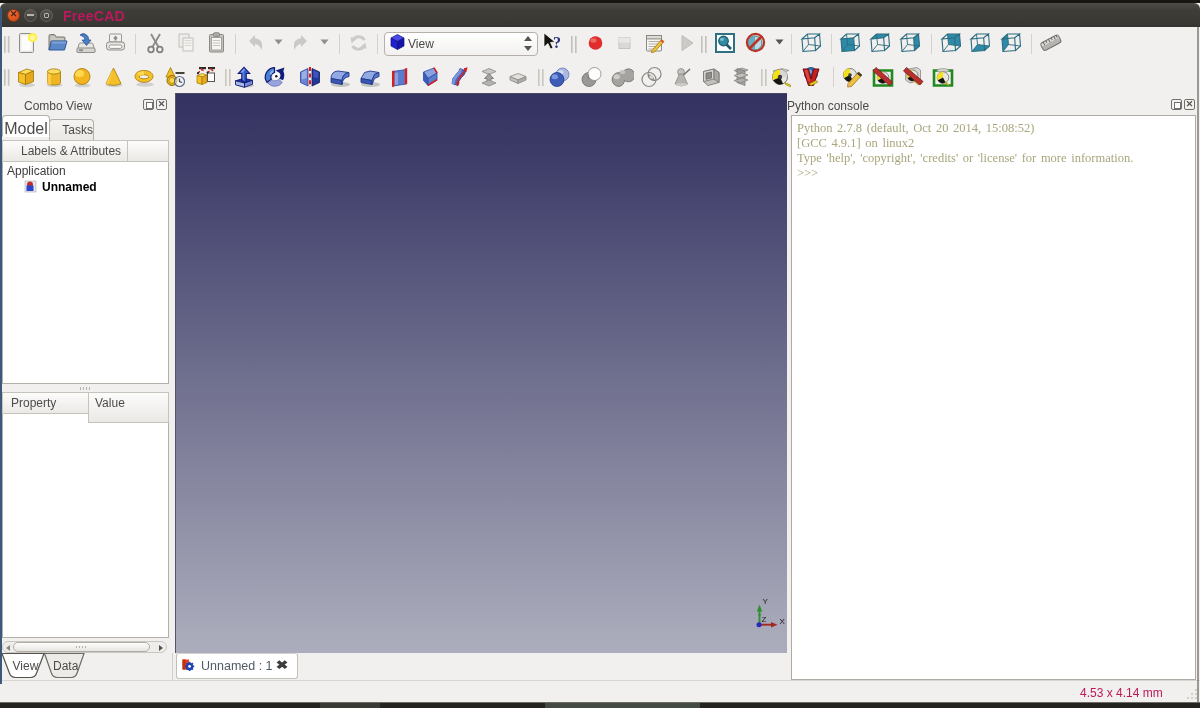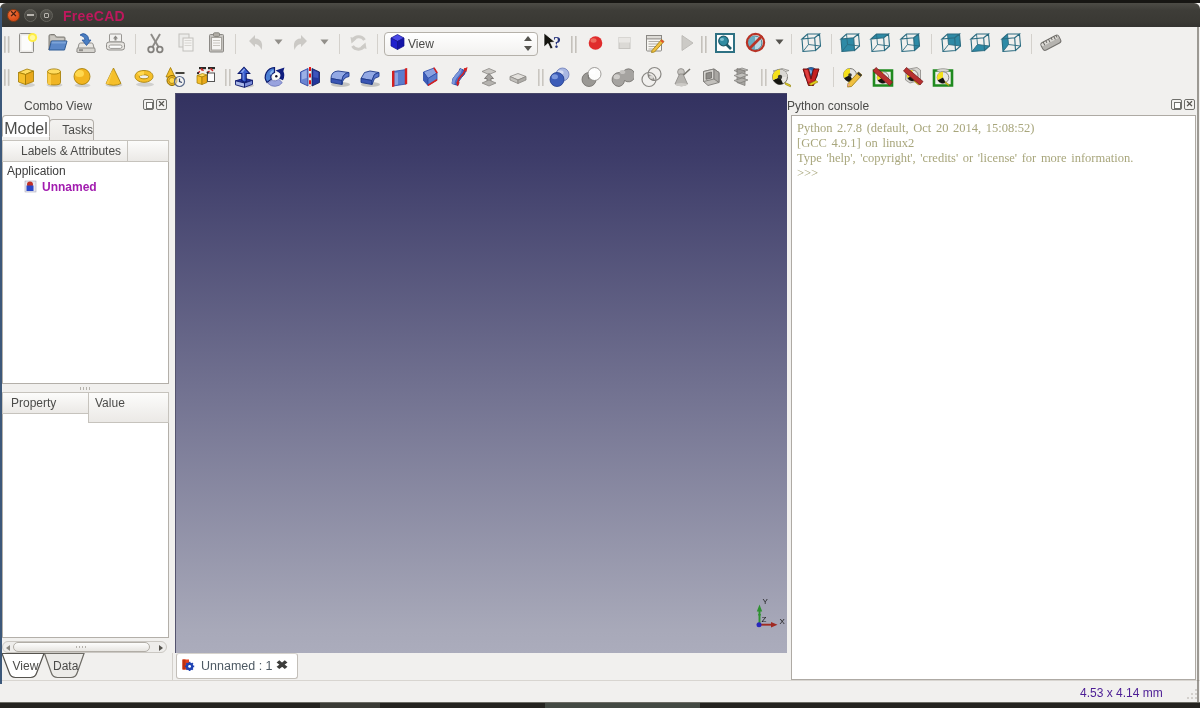--- a/index.html
+++ b/index.html
@@ -520,21 +520,21 @@
 
 <div class="abs" style="left:2px;top:140px;width:167px;height:244px;background:#fff;border:1px solid #b3afa9;"></div>
 <div class="hdr" style="left:2px;top:140px;width:126px;height:22px;line-height:21px;padding-left:18px;">Labels &amp; Attributes</div>
 <div class="hdr" style="left:127px;top:140px;width:42px;height:22px;"></div>
 <div class="abs" style="left:7px;top:164px;font-size:12px;color:#3c3c3c;">Application</div>
 <svg class="abs" style="left:24px;top:180px;" width="13" height="13" viewBox="0 0 13 13">
   <rect x="1" y="1" width="11" height="11" fill="#e8e8ee" stroke="#9a9ab2" stroke-width="0.5"></rect>
   <circle cx="6" cy="4.5" r="3" fill="#c03028"></circle>
   <rect x="2.5" y="5.5" width="7" height="5.5" fill="#2a46c8"></rect>
 </svg>
-<div class="abs" style="left:42px;top:180px;font-size:12px;font-weight:bold;color:#a21caf;">Unnamed</div>
+<div class="abs" style="left:42px;top:180px;font-size:12px;font-weight:bold;color:#000000;">Unnamed</div>
 
 <div class="abs" style="left:80px;top:387px;width:12px;height:3px;background:repeating-linear-gradient(to right,#b5b2ac 0 1px,transparent 1px 3px);"></div>
 
 <div class="abs" style="left:2px;top:392px;width:167px;height:246px;background:#fff;border:1px solid #b3afa9;"></div>
 <div class="hdr" style="left:2px;top:392px;width:87px;height:22px;line-height:21px;padding-left:8px;">Property</div>
 <div class="hdr" style="left:88px;top:392px;width:81px;height:31px;line-height:21px;padding-left:6px;">Value</div>
 
 <div class="abs" style="left:2px;top:641px;width:165px;height:12px;background:#eeedeb;border:1px solid #cbc8c3;border-radius:6px;"></div>
 <div class="abs" style="left:13px;top:642px;width:137px;height:10px;background:linear-gradient(#fdfdfc,#e7e5e1);border:1px solid #b1ada6;border-radius:5px;"></div>
 <div class="abs" style="left:6px;top:645px;width:0;height:0;border-top:3px solid transparent;border-bottom:3px solid transparent;border-right:4px solid #8a8780;"></div>
@@ -586,21 +586,21 @@
 <div class="abs" style="left:787px;top:99px;font-size:12px;color:#4b4b49;">Python console</div>
 <div class="dockbtn" style="left:1171px;top:99px;"></div>
 <div class="dockx" style="left:1184px;top:99px;">✕</div>
 <div class="abs" style="left:791px;top:115px;width:405px;height:565px;background:#fff;border:1px solid #aeaaa4;"></div>
 <div class="pyline" style="left:797px;top:121px;">Python 2.7.8 (default, Oct 20 2014, 15:08:52)</div>
 <div class="pyline" style="left:797px;top:136px;">[GCC 4.9.1] on linux2</div>
 <div class="pyline" style="left:797px;top:151px;">Type 'help', 'copyright', 'credits' or 'license' for more information.</div>
 <div class="pyline" style="left:797px;top:166px;">&gt;&gt;&gt;</div>
 
 <div class="abs" style="left:0;top:680px;width:1200px;height:22px;background:#f1f0ee;border-top:1px solid #d8d5d0;"></div>
-<div class="abs" style="left:1080px;top:686px;font-size:12px;color:#4c1d95;">4.53 x 4.14 mm</div>
+<div class="abs" style="left:1080px;top:686px;font-size:12px;color:#be185d;">4.53 x 4.14 mm</div>
 <svg class="abs" style="left:1186px;top:688px;" width="12" height="12" viewBox="0 0 12 12">
     <g fill="#c9c6c0">
       <circle cx="10" cy="2" r="1"></circle>
       <circle cx="6" cy="6" r="1"></circle>
       <circle cx="10" cy="6" r="1"></circle>
       <circle cx="2" cy="10" r="1"></circle>
       <circle cx="6" cy="10" r="1"></circle>
       <circle cx="10" cy="10" r="1"></circle>
     </g>
   </svg>

